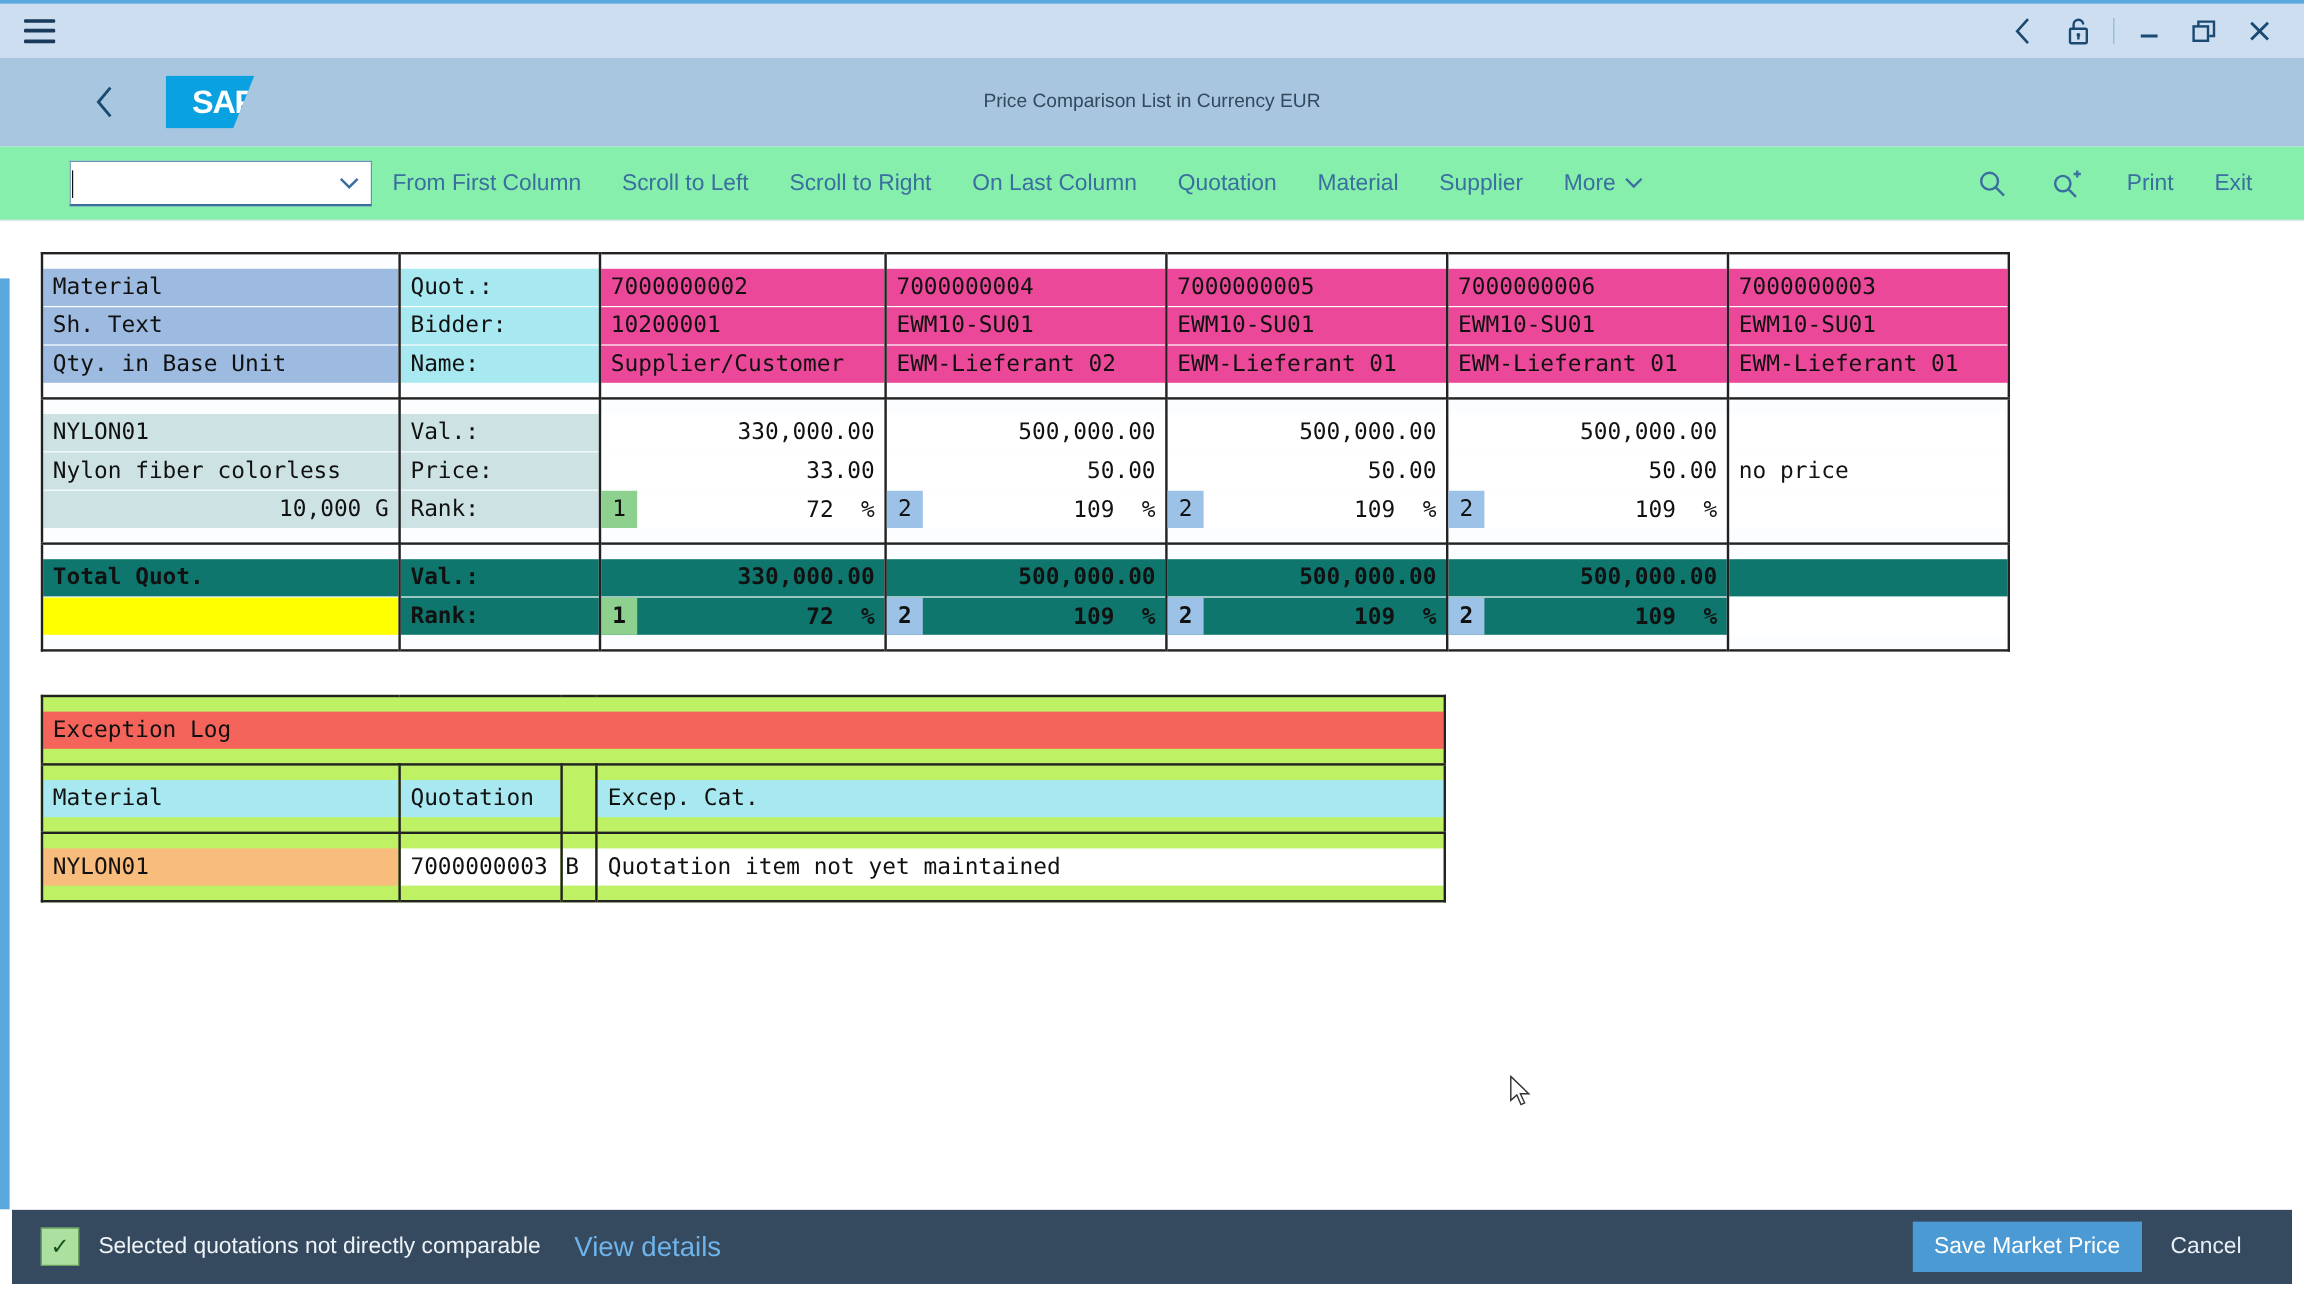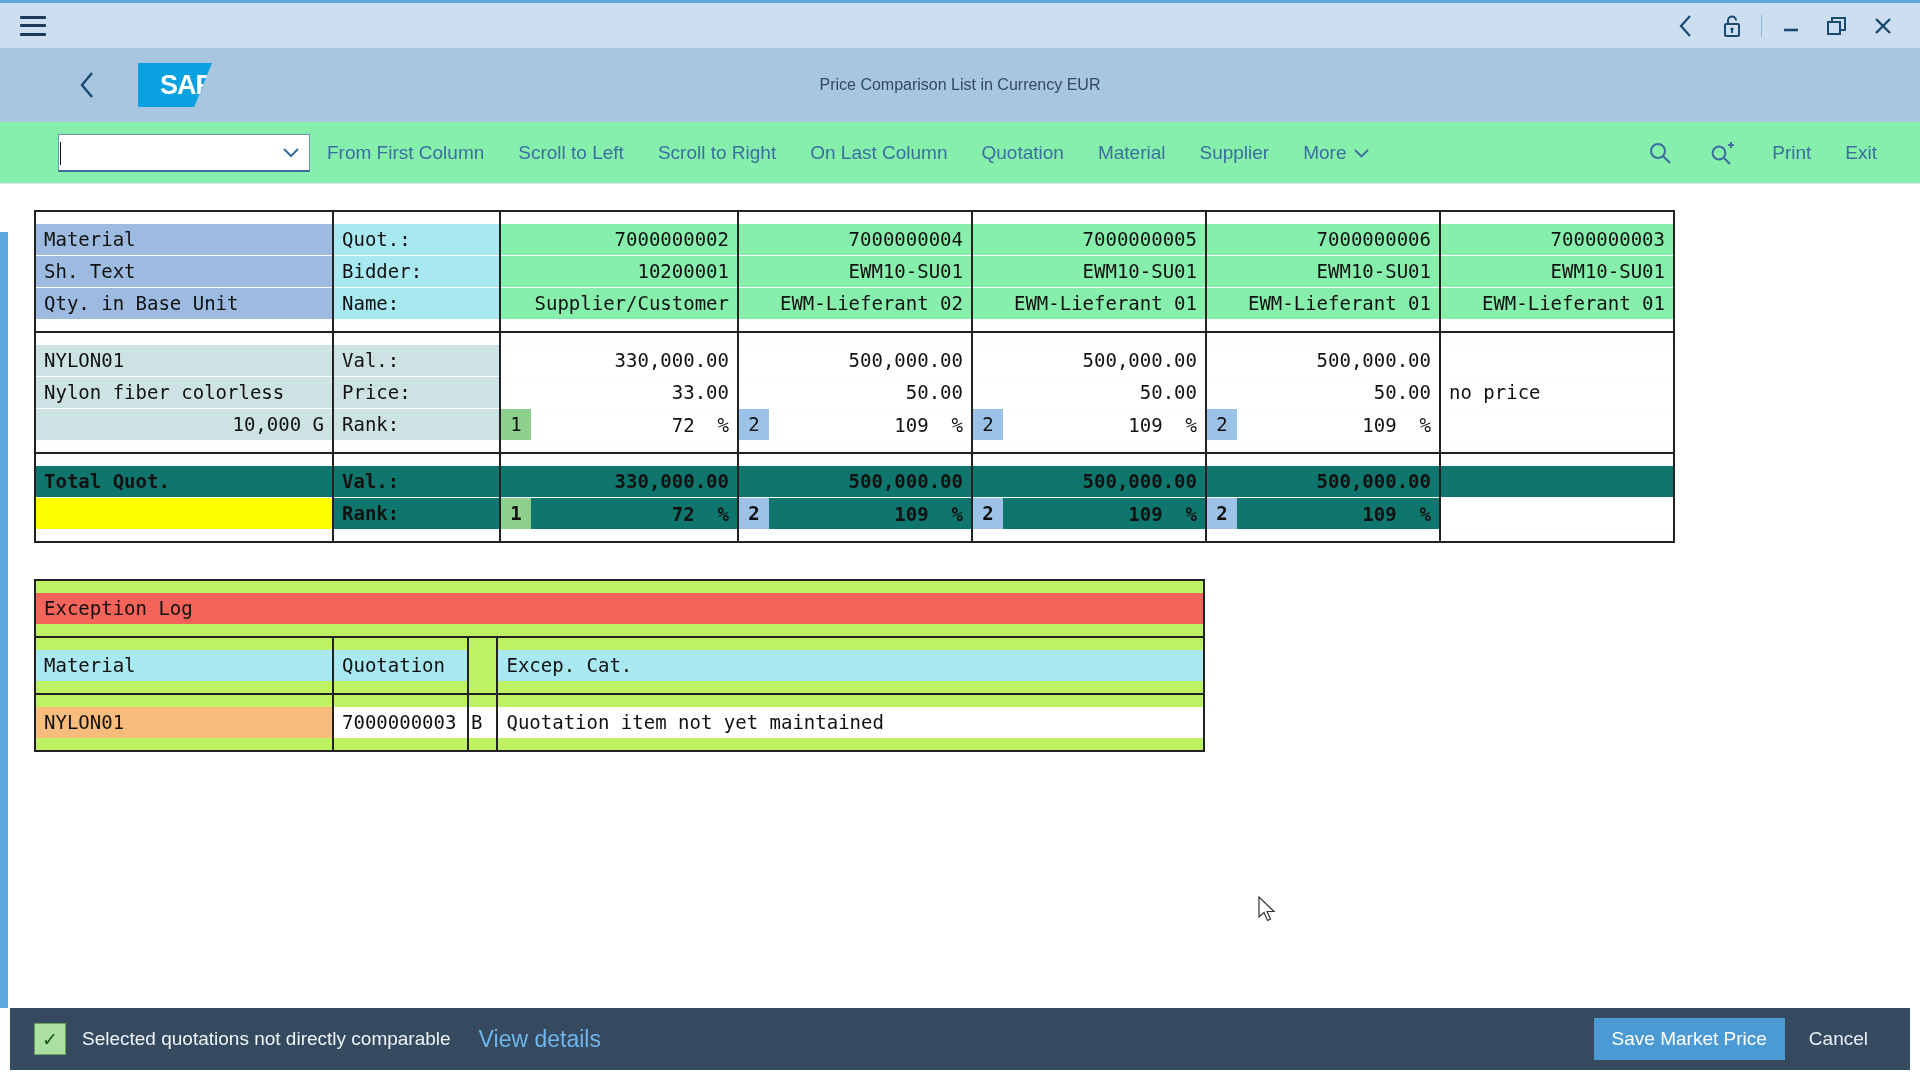--- a/index.html
+++ b/index.html
@@ -100,21 +100,21 @@
   .cellstack { padding: 12px 0 11px 0; }
   .line {
     height: 31px; line-height:31px;
     font-family:"DejaVu Sans Mono","Liberation Mono",monospace;
     font-size:19px; color:#111; white-space:nowrap;
     padding: 0 8px;
     margin-bottom: 1px;
   }
   .hdr-dark { background:#9dbbe0; }
   .hdr-cyan { background:#a8e8f0; }
-  .hdr-pale { background:#86efac;text-align:right; }
+  .hdr-pale { background:#ec4899; }
   .mat-pale { background:#cde3e3; }
   .num { text-align:right; background:#ffffff; }
   .plainbg { background:#ffffff; }
   .yellow { background:#0f766e;font-weight:bold; }
   .yellow-blank { background:#ffff00; }
 
   .rankline { display:flex; align-items:center; height:31px; margin-bottom:1px; }
   .rankbadge {
     width: 30px; height: 31px; line-height:31px; text-align:center;
     font-family:"DejaVu Sans Mono","Liberation Mono",monospace; font-size:19px; color:#111;

